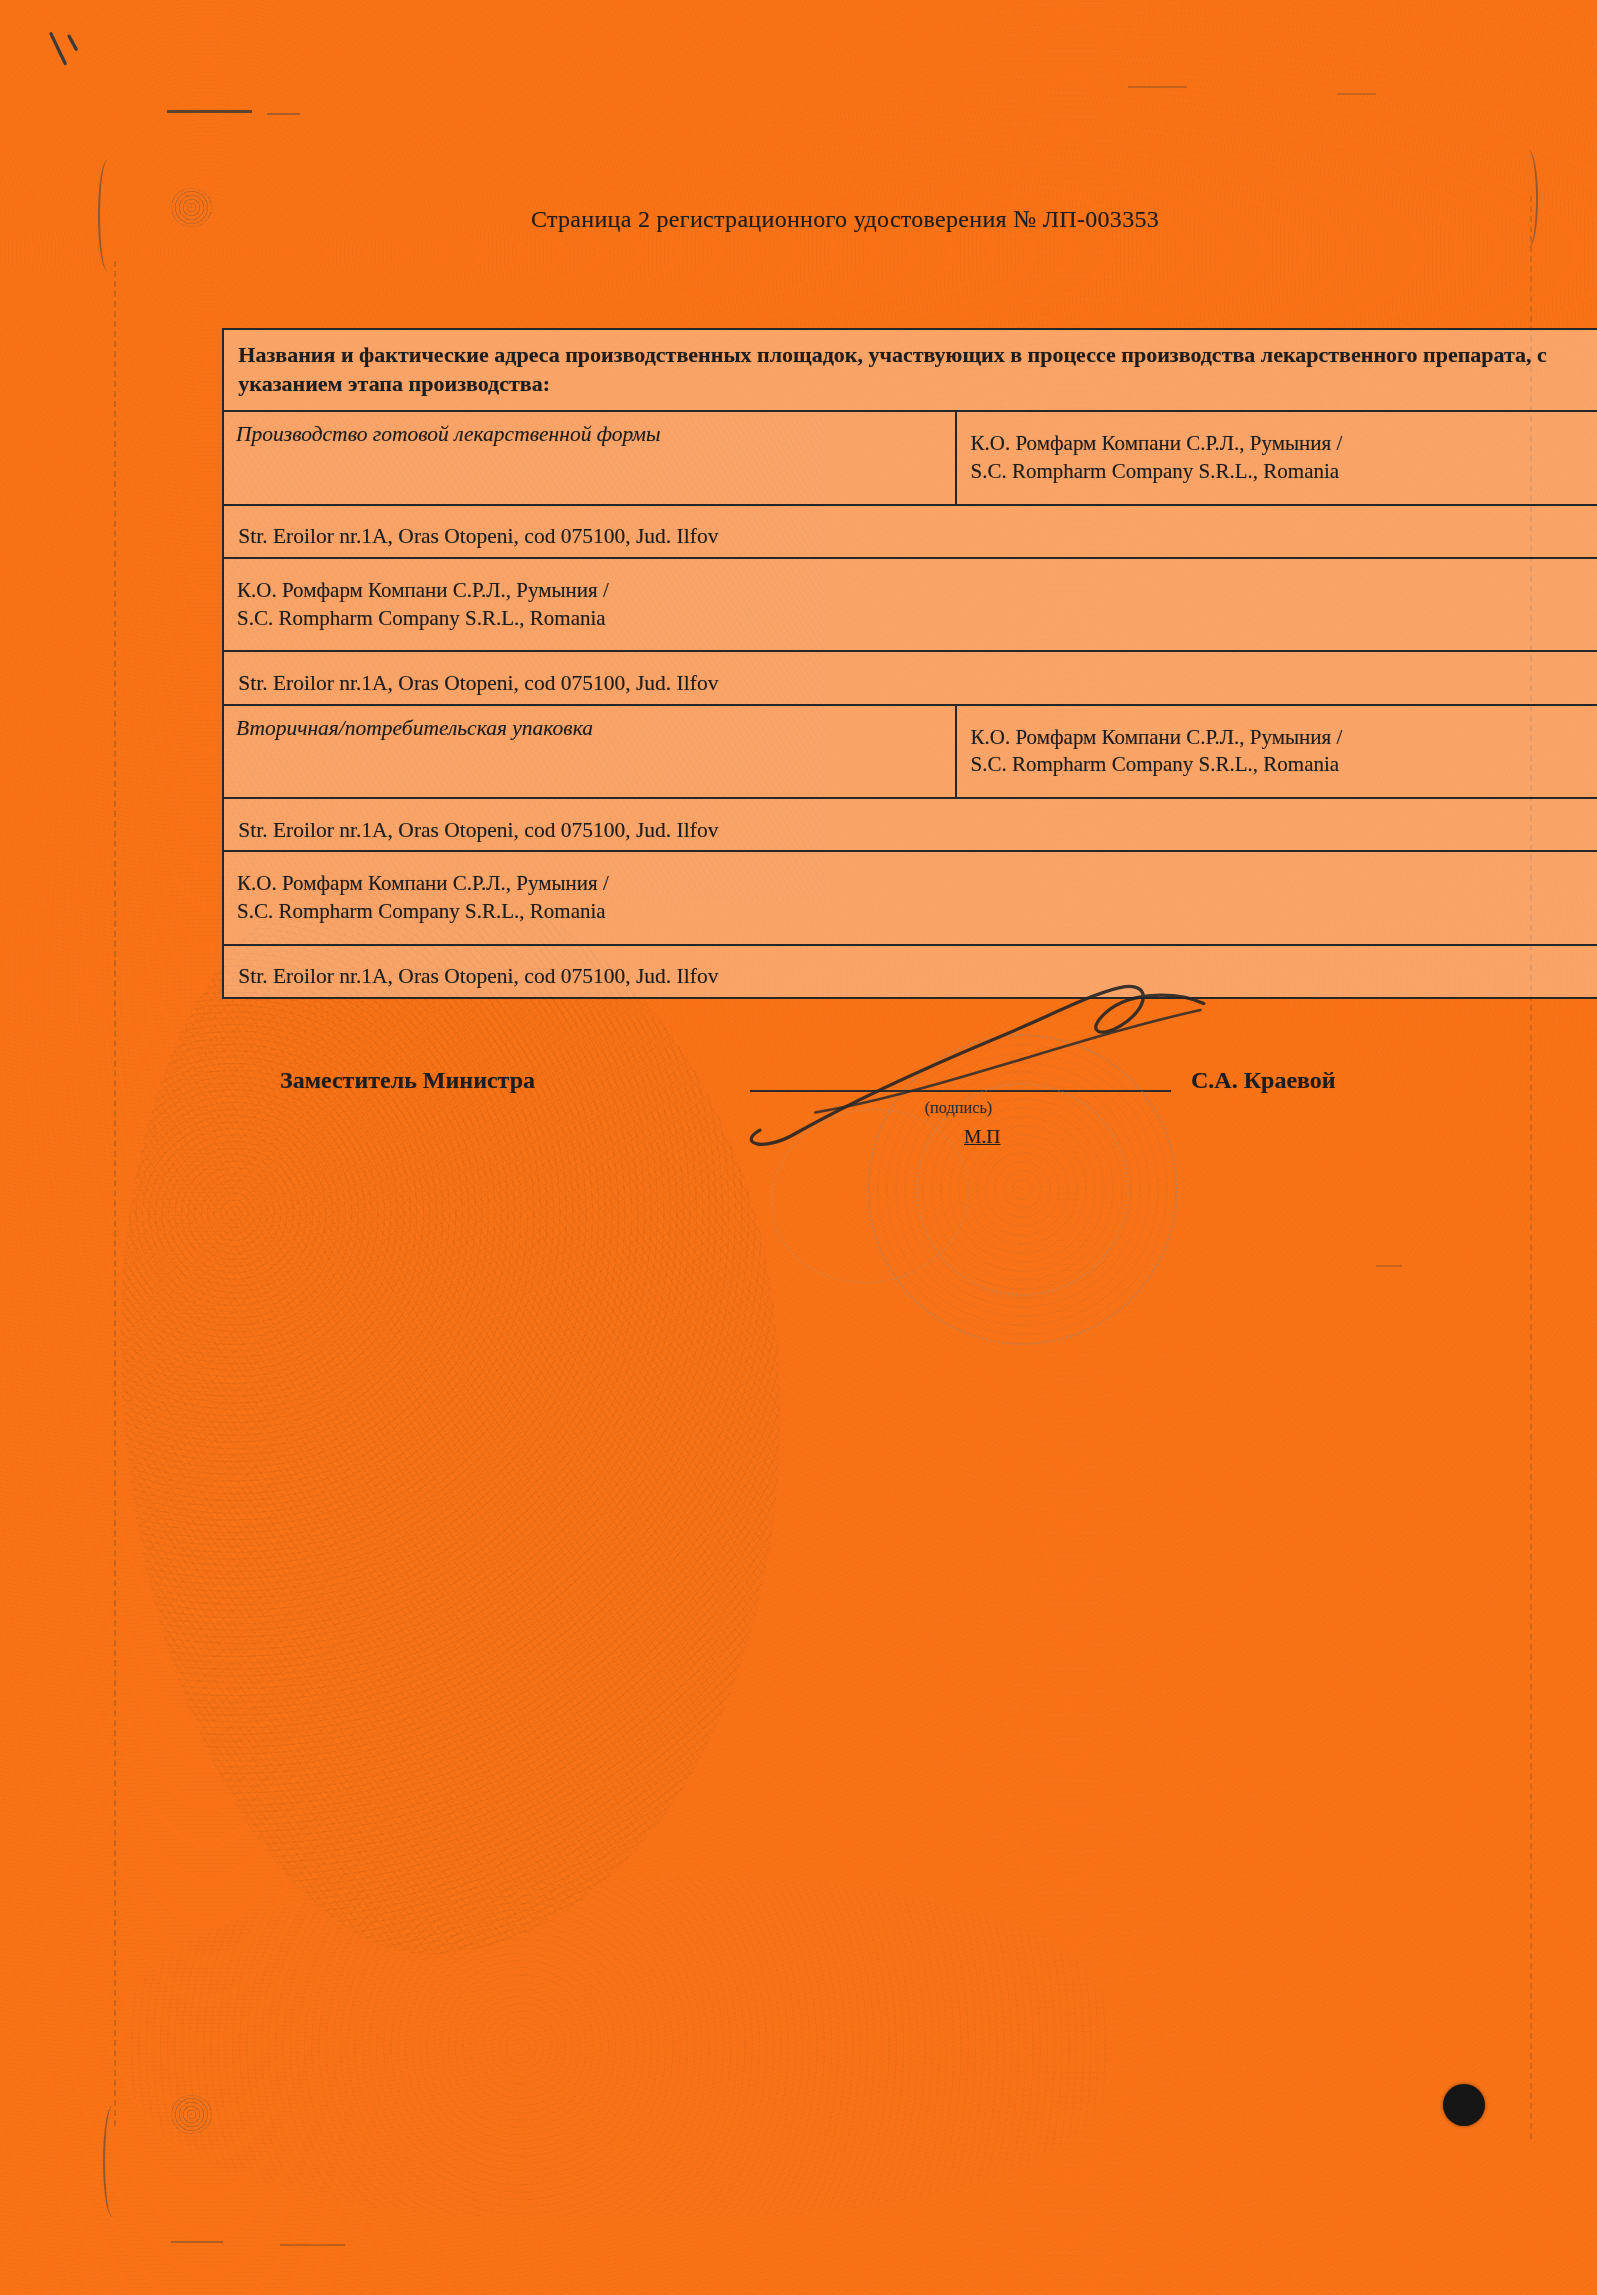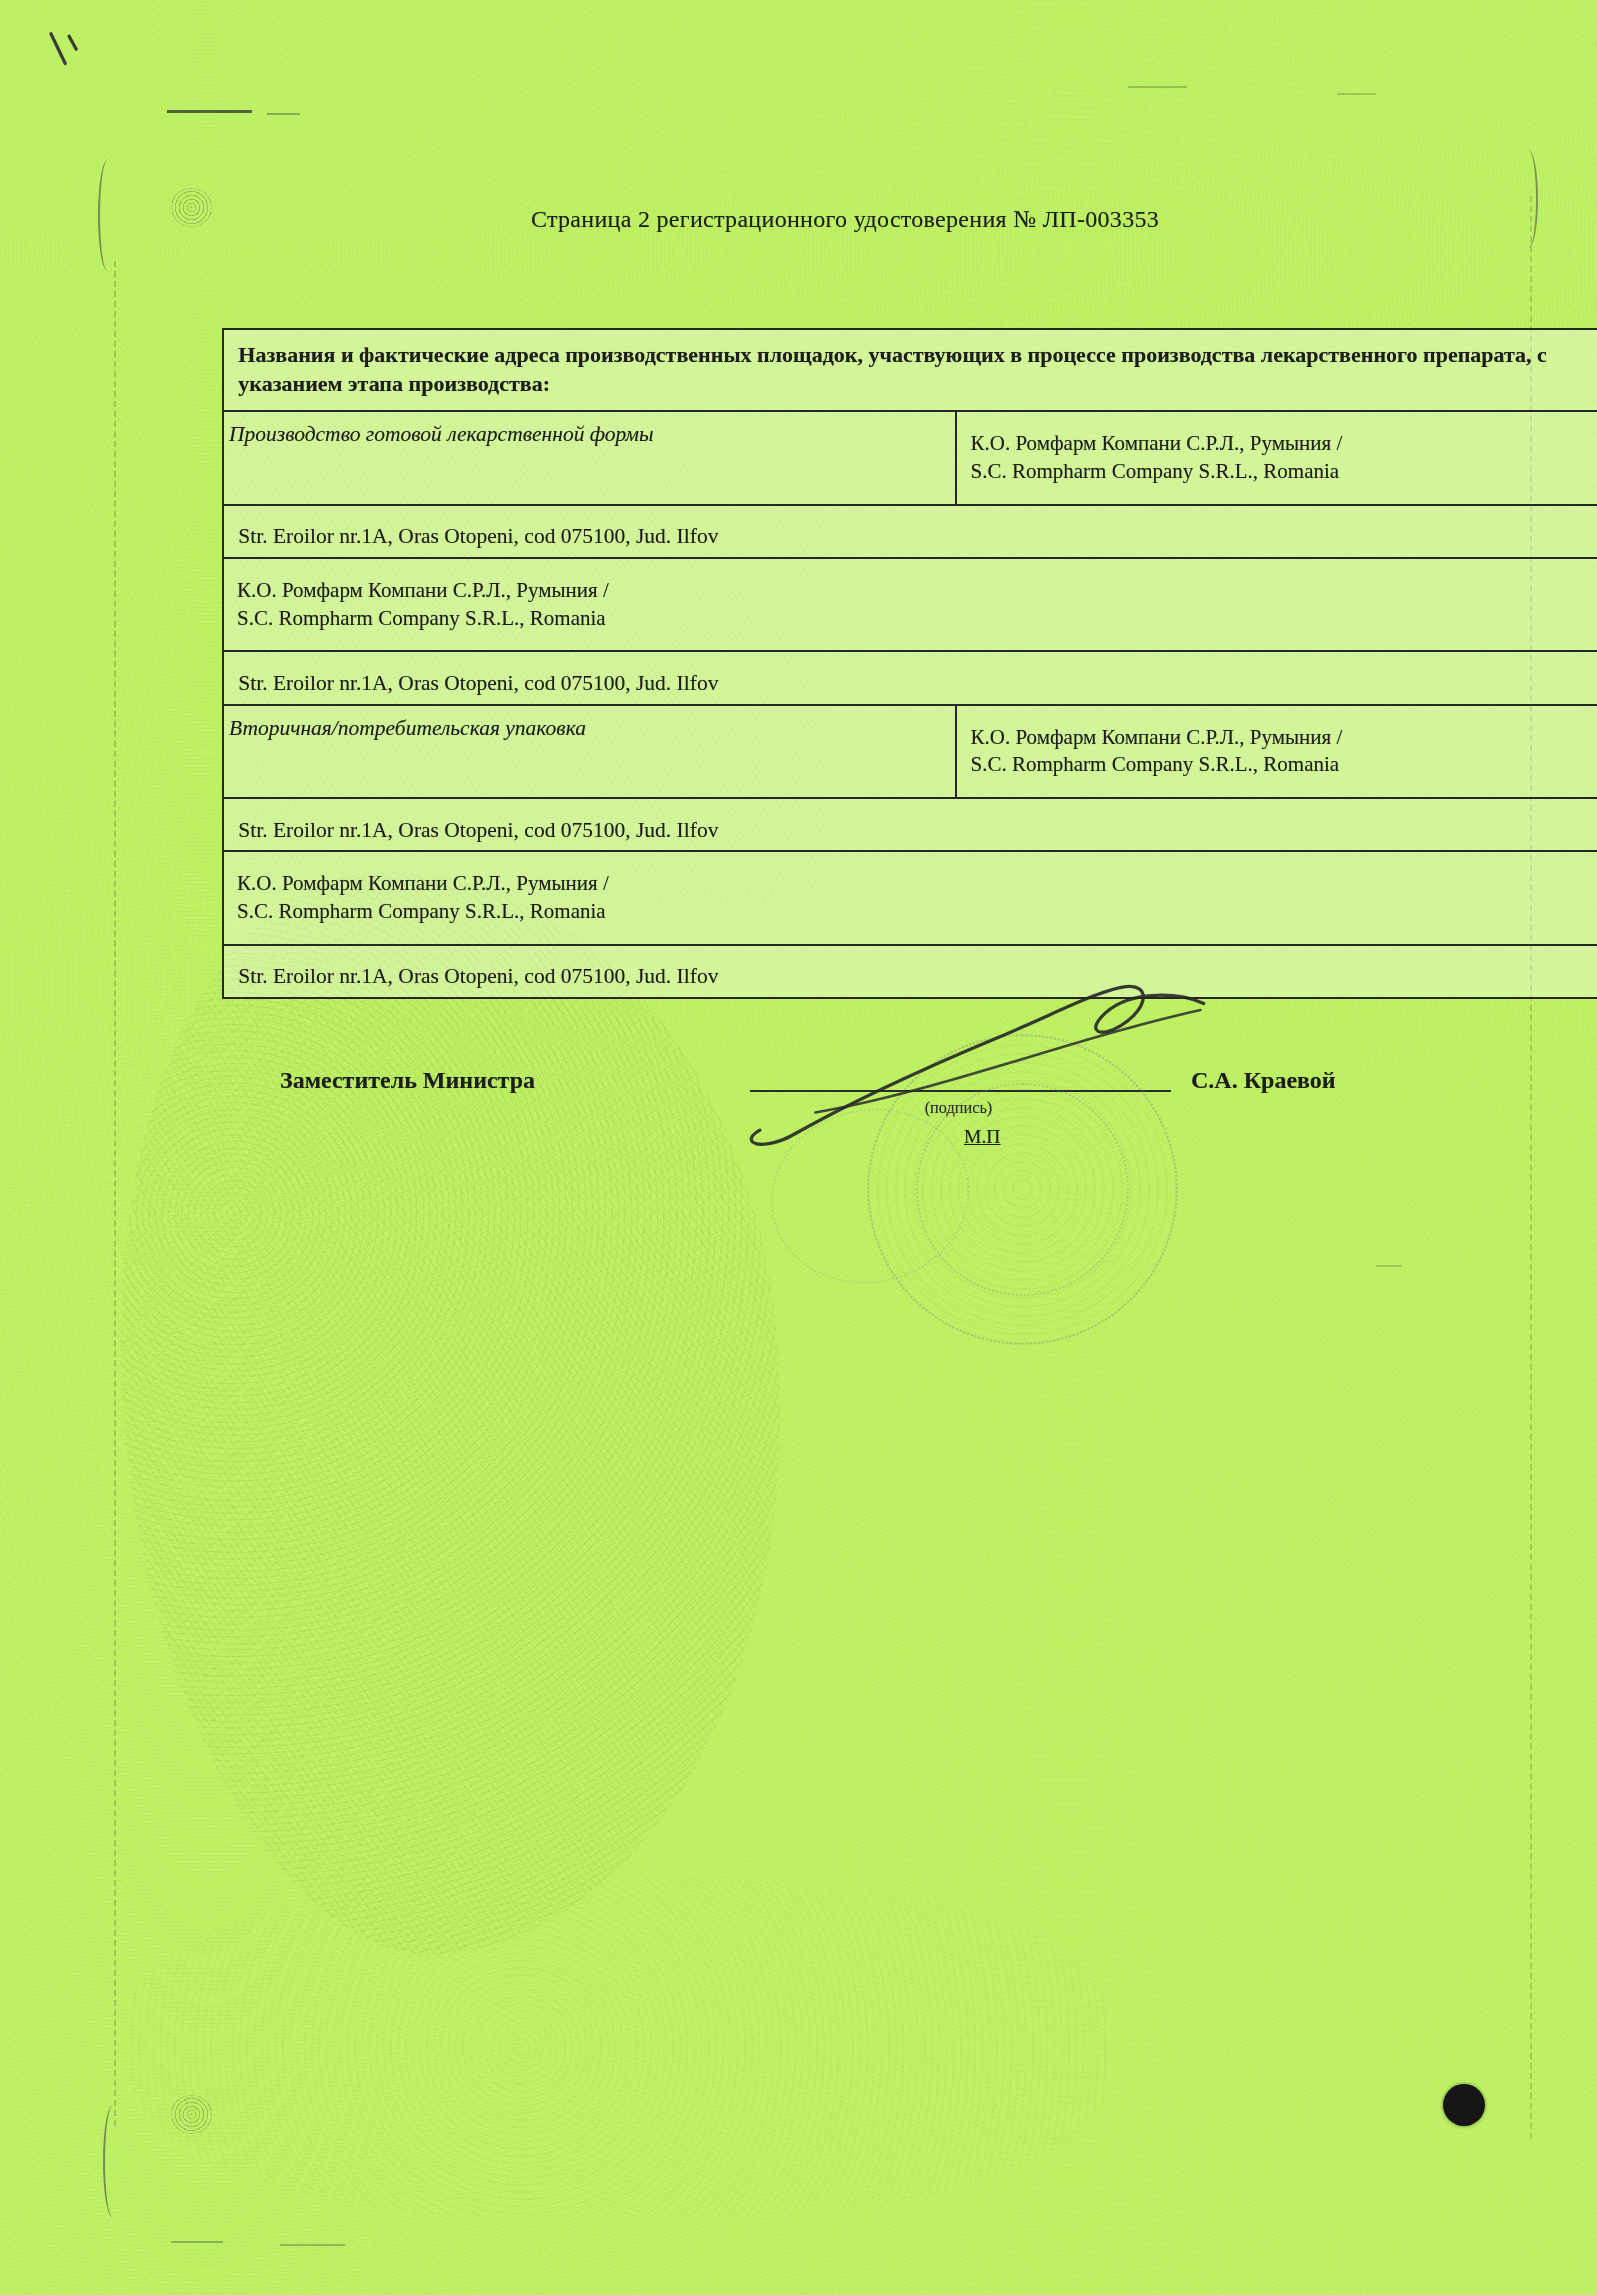--- a/index.html
+++ b/index.html
@@ -1,20 +1,20 @@
 <!DOCTYPE html>
 <html style="font-size:10.4px"><head>
 <meta charset="utf-8">
 <style>
   html,body{margin:0;padding:0;}
   body{background:#e8e8e6;}
   .page{
     position:relative;
     width:1598px;height:2295px;
-    background:#bef264;
+    background:#f97316;
     overflow:hidden;
     font-family:"Liberation Serif", serif;
     color:#1d1d1d;
   }
   .ink{ text-shadow:0 0 0.7px rgba(25,25,25,0.38); }
   .abs{ position:absolute; }
   .deco{ pointer-events:none; }
 
   
   .page-header{
@@ -32,21 +32,21 @@
   .tbl-title{
     padding:10.4px 14.3px 11.7px 14.3px;
     font-size:22px; font-weight:bold; line-height:1.32;
     border-bottom:2px solid #272727;
   }
   .pair-row{
     display:grid; grid-template-columns:51.8% 48.2%;
     border-bottom:2px solid #272727;
   }
   .cell-stage{
-    padding:9px 5px; font-style:italic; font-size:21.5px; line-height:1.3;
+    padding:9px 12px; font-style:italic; font-size:21.5px; line-height:1.3;
     border-right:2px solid #272727; box-sizing:border-box;
   }
   .cell-company{ padding:18px 13px; font-size:21px; line-height:1.32; }
   .cell-company span{ display:block; }
   .addr-row{
     padding:6.5px 14.3px 7.8px 14.3px; font-size:21.5px;
     border-bottom:2px solid #272727;
     margin-top:12px;
   }
   .addr-row.last{ border-bottom:none; }

